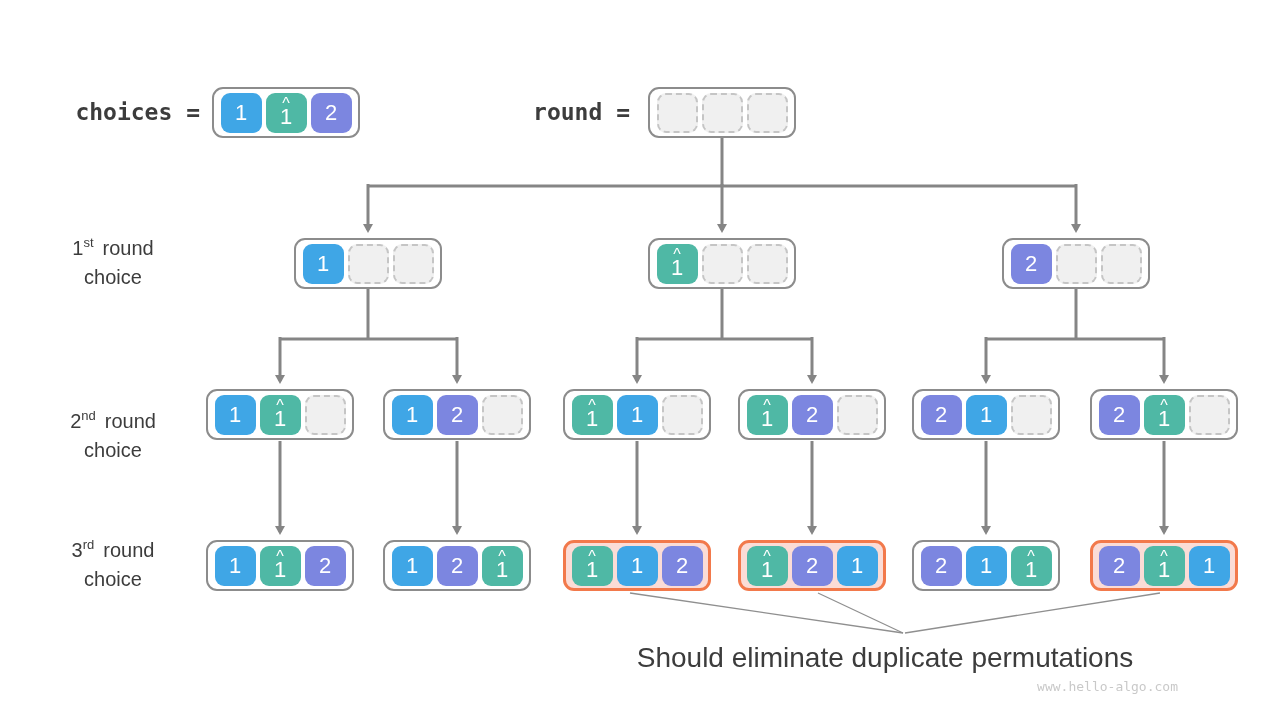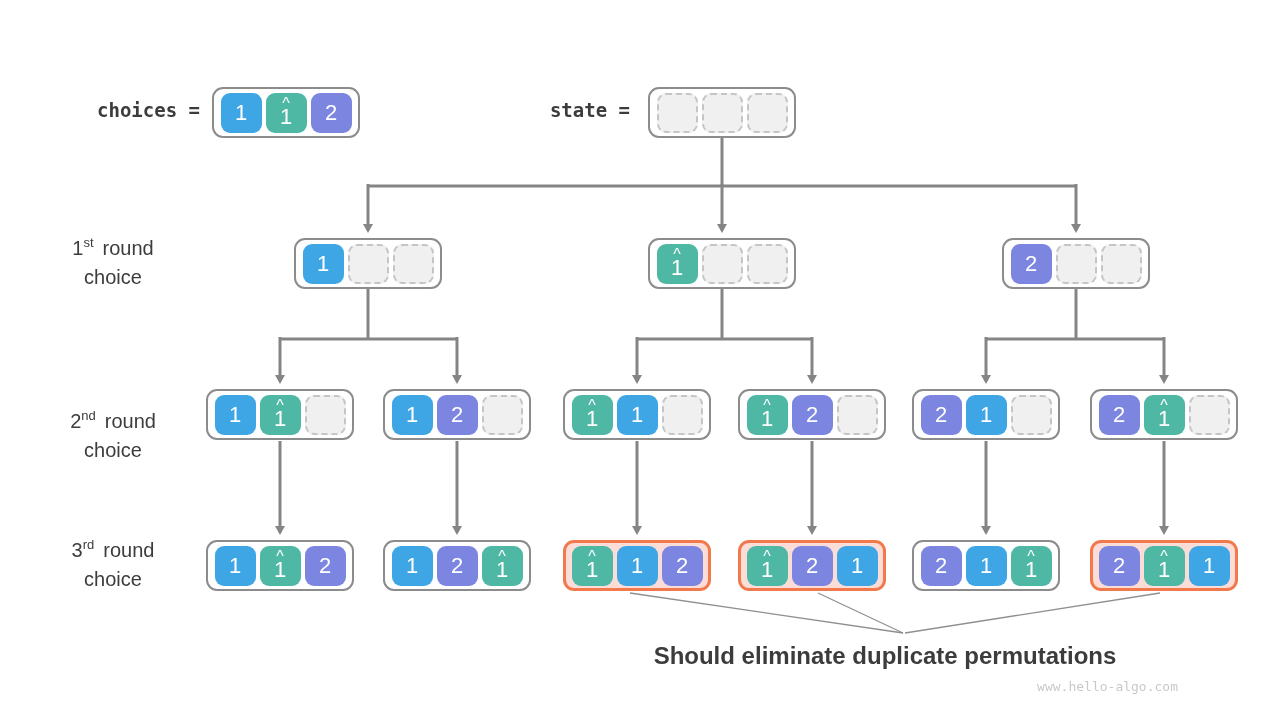--- a/index.html
+++ b/index.html
@@ -23,31 +23,31 @@
     width:41px; height:40px; border-radius:9px; color:#fff; font-size:22px;
     display:flex; flex-direction:column; align-items:center; justify-content:center;
     line-height:1;
   }
   .cell.empty { background:var(--empty-fill,#f0f0f0); border:2px dashed var(--empty-border,#c5c5c5); }
   .cell .hat { font-size:16px; line-height:8px; transform:translateY(1px); }
   .cell .num { line-height:19px; }
 
   .code-label {
     position:absolute; z-index:2; font-family:"DejaVu Sans Mono", monospace;
-    font-weight:bold; font-size:19px; color:var(--text-dark,#3c3c3c); text-align:right;
+    font-weight:bold; font-size:23px; color:var(--text-dark,#3c3c3c); text-align:right;
   }
   .row-label {
     position:absolute; z-index:2; width:170px; text-align:center;
     font-size:20px; color:var(--text-dark,#3c3c3c); line-height:1.45;
   }
   .row-label sup { font-size:13px; }
   .row-label .sp { margin-left:9px; }
   .caption {
     position:absolute; z-index:2; width:650px; text-align:center;
-    font-size:24px; font-weight:bold; color:var(--text-dark,#3c3c3c);
+    font-size:28px; font-weight:normal; color:var(--text-dark,#3c3c3c);
   }
   .watermark {
     position:absolute; z-index:2; width:210px; text-align:right;
     font-family:"DejaVu Sans Mono", monospace; font-size:13px; color:#c9c9c9;
   }
 </style>
 </head>
 <body>
 
 <div class="page">
@@ -93,21 +93,21 @@
   <div class="code-label" style="left:40px; top:99px; width:160px">choices =</div>
   <div class="node" style="left:212px; top:87px">
       <span class="cell" style="background: rgb(63, 166, 230);">1</span>
       <span class="cell" style="background: rgb(79, 184, 165);">
         <span class="hat">^</span>
         <span class="num">1</span>
       </span>
       <span class="cell" style="background: rgb(124, 134, 224);">2</span>
     </div>
 
-  <div class="code-label" style="left:440px; top:99px; width:190px">state =</div>
+  <div class="code-label" style="left:440px; top:99px; width:190px">round =</div>
   <div class="node" style="left:648px; top:87px">
       <span class="cell empty"></span>
       <span class="cell empty"></span>
       <span class="cell empty"></span>
     </div>
 
   <div class="row-label" style="left:28px; top:234px">
     <span class="l1"><span>1</span><sup>st</sup><span class="sp">round</span></span><br>
     <span>choice</span>
   </div>

